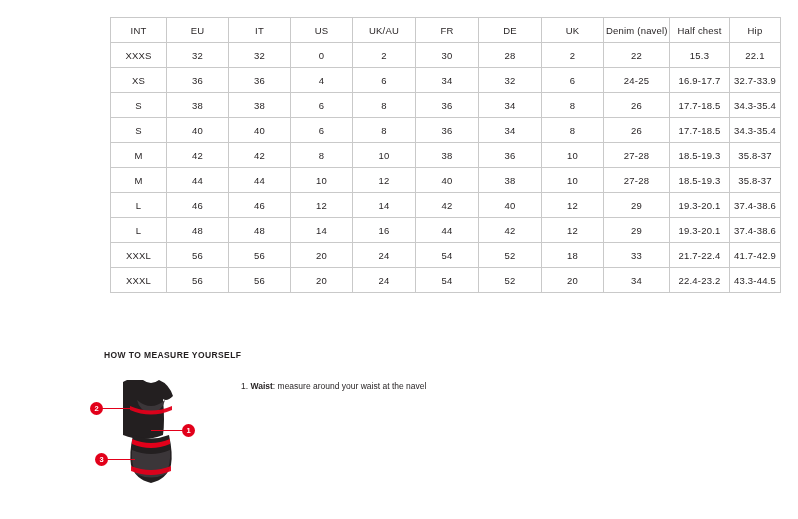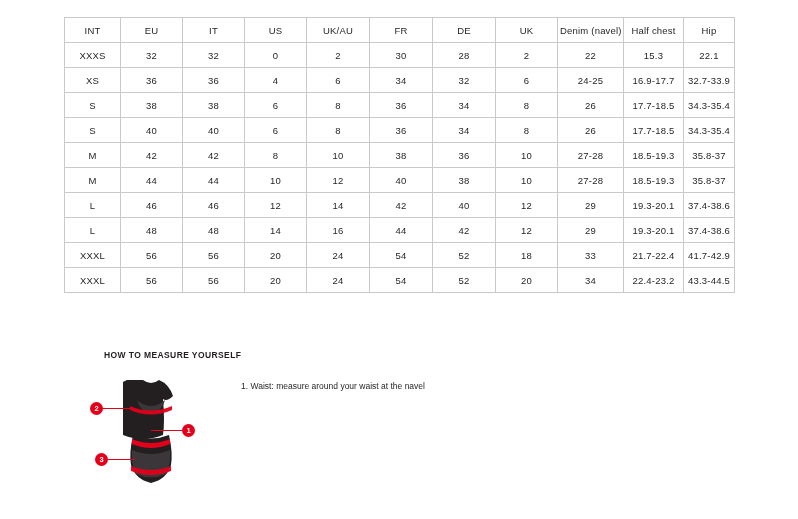--- a/index.html
+++ b/index.html
@@ -24,20 +24,21 @@
   .table-wrap {
     position: absolute;
     left: 64px;
     top: 17px;
     width: 670px;
   }
   table.size-table {
     border-collapse: collapse;
     width: 670px;
     table-layout: fixed;
+    margin-left: 46px;
   }
   table.size-table th,
   table.size-table td {
     border: 1px solid #c9c9c9;
     height: 24px;
     text-align: center;
     vertical-align: middle;
     font-size: 9.5px;
     font-weight: normal;
     color: #231f20;
@@ -92,21 +93,21 @@
     margin-left: 22px;
     padding-top: 11px;
   }
   .step {
     font-size: 8.5px;
     color: #231f20;
     line-height: 1.2;
     margin-bottom: 13px;
     white-space: nowrap;
   }
-  .step b { font-weight: normal; }
+  .step b { font-weight: bold; }
 
   
   .torso {
     position: absolute;
     left: 34px;
     top: 8px;
     width: 56px;
     height: 120px;
   }
   .badge {

